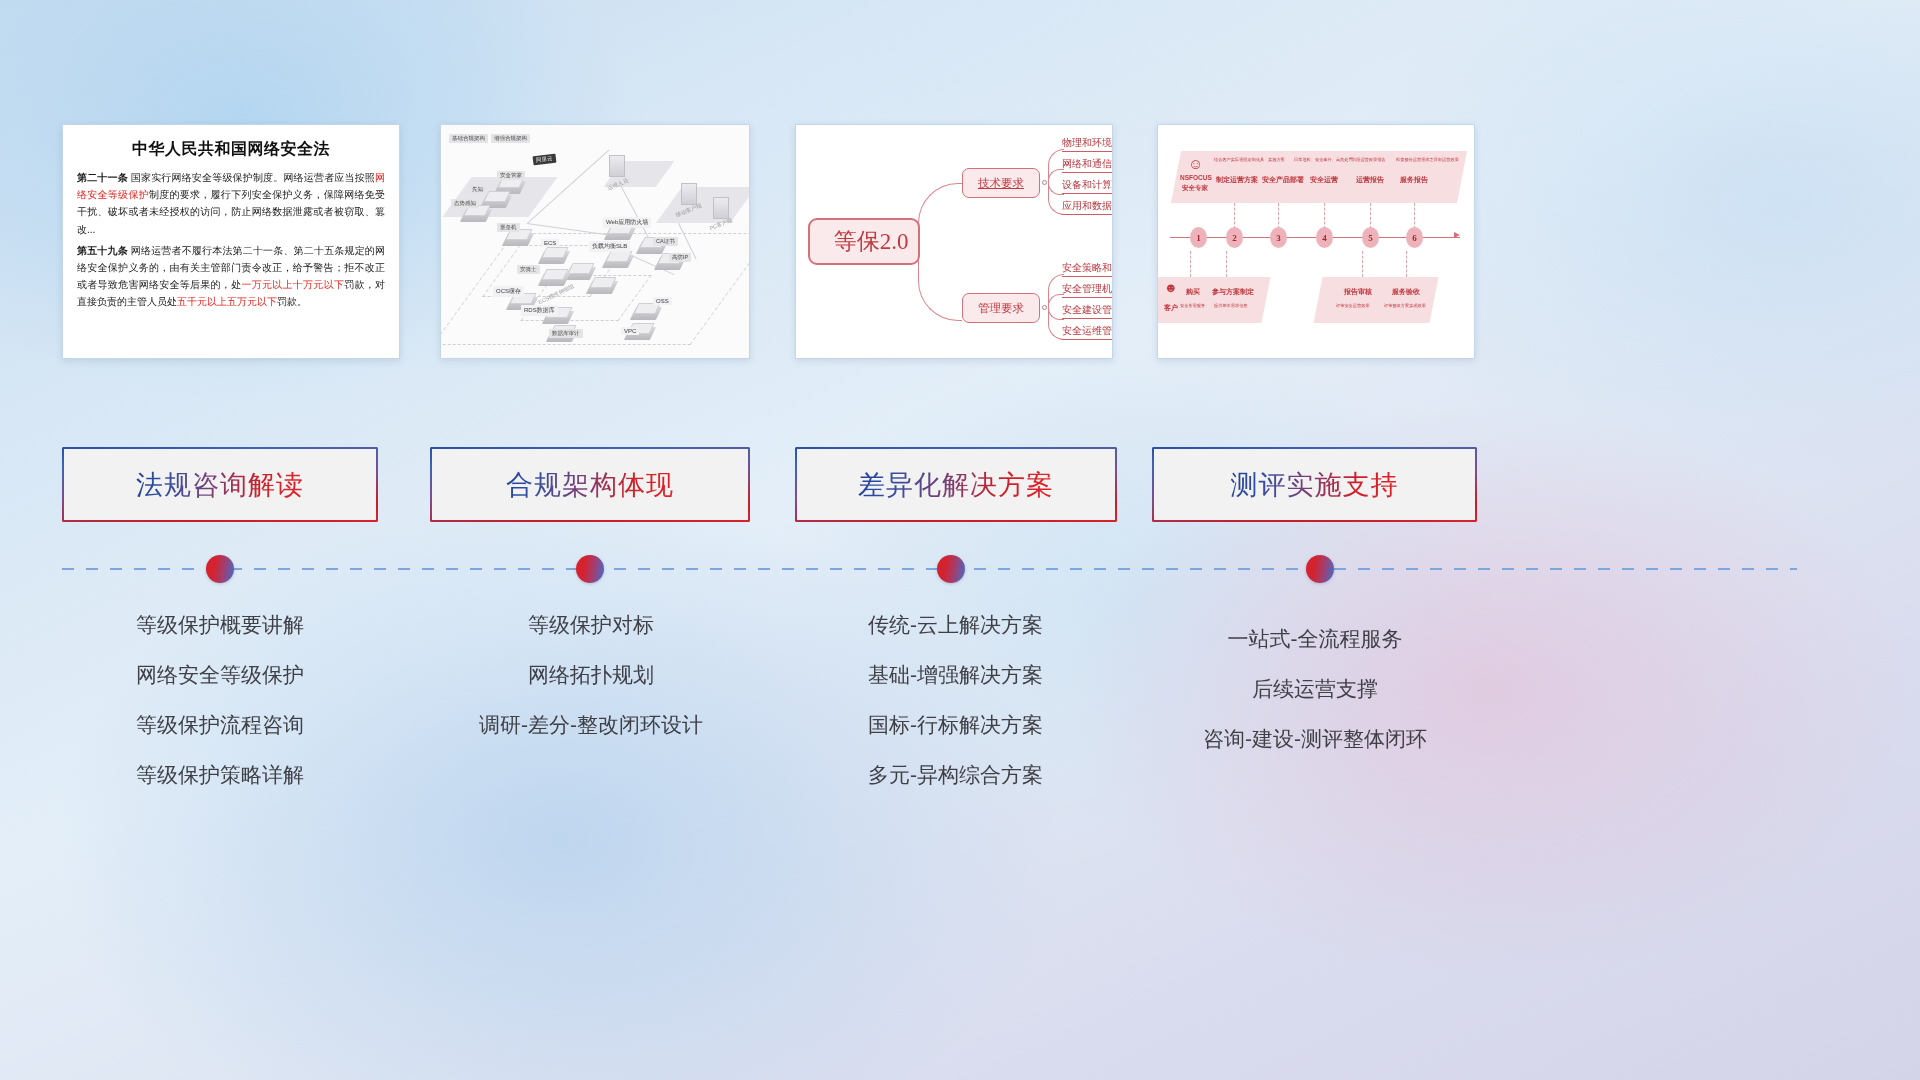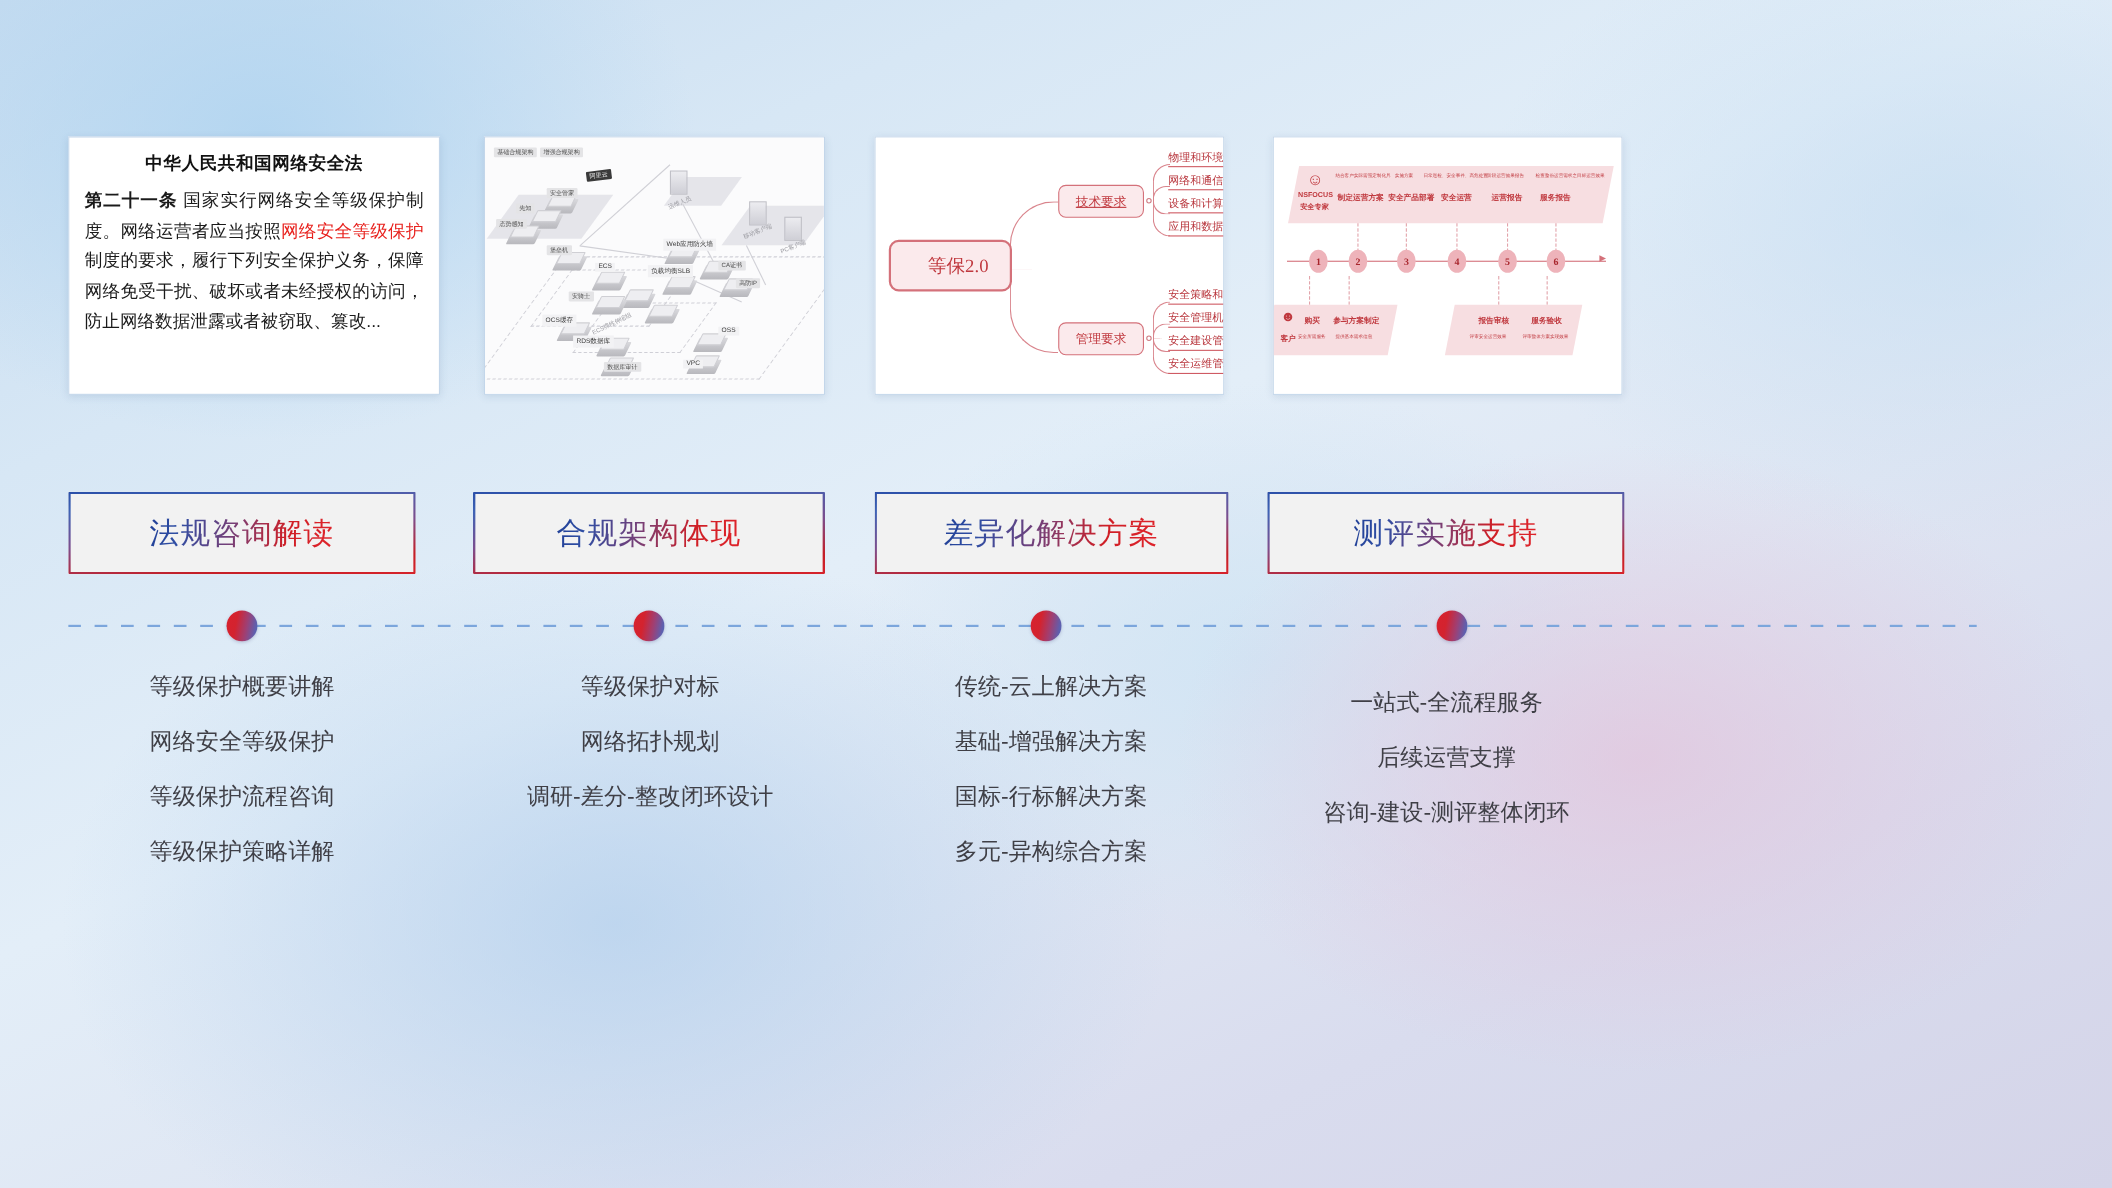--- a/index.html
+++ b/index.html
@@ -26,21 +26,21 @@
   }
   .card.c1 { left:62px;   width:338px; }
   .card.c2 { left:440px;  width:310px; }
   .card.c3 { left:795px;  width:318px; }
   .card.c4 { left:1155px; width:320px; }
   .card.c4 { left:1157px; width:318px; }
 
   
   .law { padding:14px 14px 6px 14px; }
   .law-title { text-align:center; font-weight:bold; font-size:16px; color:#111; letter-spacing:.5px; margin-bottom:9px; }
-  .law p { font-size:16px; line-height:1.72; color:#1a1a1a; text-align:justify; margin-bottom:4px; }
+  .law p { font-size:10px; line-height:1.72; color:#1a1a1a; text-align:justify; margin-bottom:4px; }
   .law b { font-weight:bold; }
   .law .hl { color:#e8221e; }
 
   
   .arch { position:relative; width:100%; height:100%; background:#fbfbfc; }
   .arch .tag { position:absolute; font-size:5.5px; color:#4a4a4a; background:#e4e4e6; padding:1px 3px; white-space:nowrap; border-radius:1px;}
   .arch .tagdark { background:#3a3a3a; color:#efefef; }
   .arch .plain { position:absolute; font-size:6px; color:#3b3b3b; background:#f2f2f4; padding:1px 3px; white-space:nowrap;}
   .arch .ttl { position:absolute; font-size:6.5px; color:#333; font-weight:bold; white-space:nowrap;}
   .node { position:absolute; width:26px; height:17px; }
@@ -53,21 +53,21 @@
   .dashbox { position:absolute; border:1px dashed #cfcfd6; transform:skewX(-36deg); }
   .aline { position:absolute; background:#d0d0d6; height:1px; transform-origin:0 0;}
 
   
   .mind { position:relative; width:100%; height:100%; background:#fff; }
   .mnode {
     position:absolute; border:1.6px solid #d4717a; border-radius:7px;
     background:#fbeaec; color:#c0393f; display:flex; align-items:center; justify-content:center;
     font-size:11px; white-space:nowrap; font-family:"Liberation Serif","DejaVu Serif",serif;
   }
-  .mroot { left:12px; top:93px; width:112px; height:47px; font-size:17px; border-width:2px; border-radius:9px;padding-left:14px;}
+  .mroot { left:12px; top:93px; width:112px; height:47px; font-size:23px; border-width:2px; border-radius:9px;padding-left:14px;}
   .mbranch { width:78px; height:30px; font-size:11.5px; }
   .mleaf {
     position:absolute; font-size:10px; color:#b8353c; white-space:nowrap;
     font-family:"Liberation Serif","DejaVu Serif",serif;
     border-bottom:1.6px solid #cf5b63; padding-bottom:1px; text-align:center;
   }
   .mcurve { position:absolute; border:0 solid #d9848c; }
   .mdot { position:absolute; width:5px; height:5px; border-radius:50%; border:1px solid #cf7b82; background:#fff; }
 
   
@@ -142,20 +142,24 @@
 <body>
 
 <div class="cards">
 
   <div class="card c1">
     <div class="law">
       <div class="law-title">中华人民共和国网络安全法</div>
       <p>
         <b>第二十一条</b>
         <span>国家实行网络安全等级保护制度。网络运营者应当按照</span><span class="hl">网络安全等级保护</span><span>制度的要求，履行下列安全保护义务，保障网络免受干扰、破坏或者未经授权的访问，防止网络数据泄露或者被窃取、篡改...</span>
+      </p>
+      <p>
+        <b>第五十九条</b>
+        <span>网络运营者不履行本法第二十一条、第二十五条规定的网络安全保护义务的，由有关主管部门责令改正，给予警告；拒不改正或者导致危害网络安全等后果的，处</span><span class="hl">一万元以上十万元以下</span><span>罚款，对直接负责的主管人员处</span><span class="hl">五千元以上五万元以下</span><span>罚款。</span>
       </p>
     </div>
   </div>
 
   <div class="card c2">
     <div class="arch">
       <div class="tag" style="left:8px;  top:9px;">基础合规架构</div>
       <div class="tag" style="left:50px; top:9px;">增强合规架构</div>
       <div class="tag tagdark" style="left:92px; top:30px; transform:rotate(-7deg);">阿里云</div>
 

